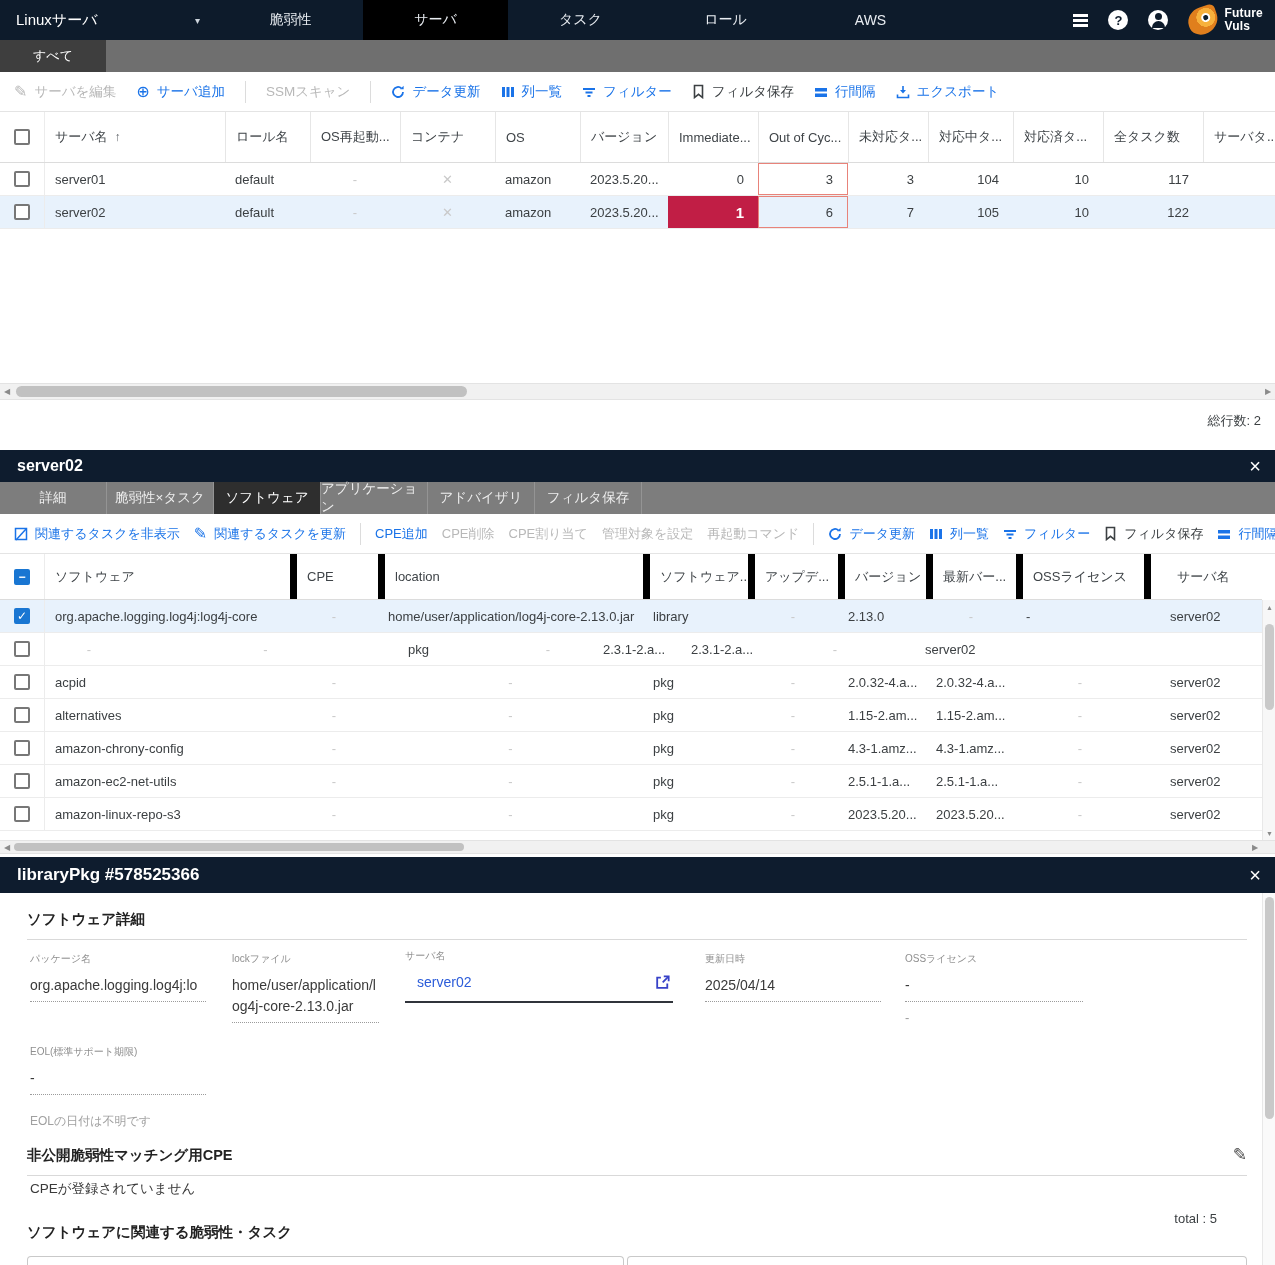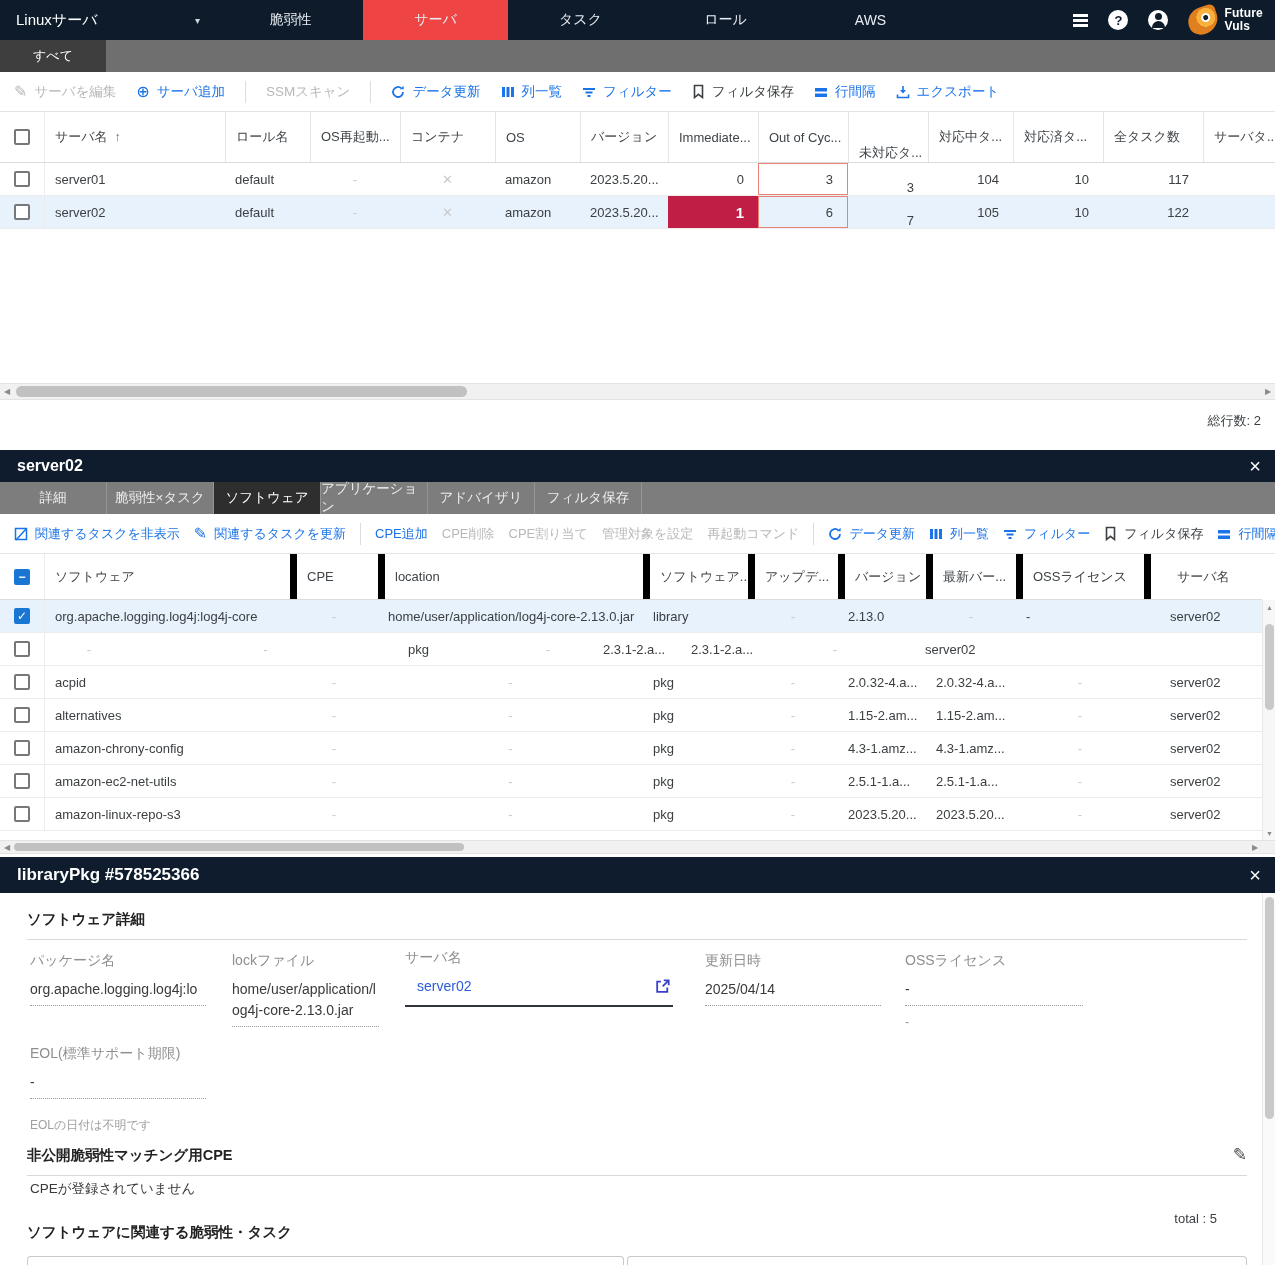--- a/index.html
+++ b/index.html
@@ -4,21 +4,21 @@
 <style>
   * { box-sizing: border-box; margin: 0; padding: 0; }
   html,body { width:1275px; height:1265px; }
   body { font-family:"Liberation Sans","DejaVu Sans",sans-serif; background:#fff; position:relative; overflow:hidden; color:#3c4043; }
 
   
   .nav { position:absolute; top:0; left:0; width:1275px; height:40px; background:#0d1b2b; display:flex; color:#fff; z-index:30; }
   .brand { width:218px; display:flex; align-items:center; padding-left:16px; font-size:15px; position:relative; cursor:pointer; }
   .brand .caret { position:absolute; right:18px; font-size:10px; color:#cdd5dd; }
   .nav-item { width:145px; display:flex; align-items:center; justify-content:center; font-size:14px; color:#e9edf2; cursor:pointer; }
-  .nav-item.active { background:#ef4444; }
+  .nav-item.active { background:#000000; }
   .nav-right { margin-left:auto; display:flex; align-items:center; gap:20px; padding-right:12px; }
   .icon-menu { display:flex; flex-direction:column; gap:2px; cursor:pointer; }
   .icon-menu i { display:block; width:15px; height:3px; background:#fff; }
   .circle-ic { width:20px; height:20px; border-radius:50%; background:#fff; color:#0d1b2b; display:flex; align-items:center; justify-content:center; font-size:13px; font-weight:bold; cursor:pointer; }
   .person { position:relative; }
   .person .head { width:7px; height:7px; border-radius:50%; background:#0d1b2b; position:absolute; top:3px; left:6.5px; }
   .person .bodyy { width:13px; height:7px; border-radius:7px 7px 0 0; background:#0d1b2b; position:absolute; bottom:2px; left:3.5px; }
   .logo { display:flex; align-items:center; gap:6px; }
   .logo-mark { width:30px; height:27px; position:relative; background:radial-gradient(circle at 62% 42%, #f7b13c 0 38%, #e07f1d 39% 100%); border-radius:55% 20% 60% 45%; transform:rotate(-18deg); }
   .logo-mark .eye { position:absolute; width:9px; height:9px; background:#fff; border-radius:50%; top:7px; left:14px; }
@@ -49,21 +49,21 @@
   .ck-cell { justify-content:center; }
   .dash { color:#c9c9c9; }
   .center { justify-content:center; }
   .num { justify-content:flex-end; padding-right:14px; }
 
   
   .table1 { position:absolute; top:112px; left:0; width:1275px; z-index:1; }
   .table1 .th { height:51px; border-bottom:1px solid #dcdcdc; }
   .table1 .tr { height:33px; border-bottom:1px solid #ececec; cursor:pointer; }
   .table1 .tr.selected { background:#e8f2fc; }
-  .t1 .c0{width:45px;border-right:1px solid #ececec;} .t1 .c1{width:180px;} .t1 .c2{width:85px;} .t1 .c3{width:90px;} .t1 .c4{width:95px;} .t1 .c5{width:85px;} .t1 .c6{width:88px;} .t1 .c7{width:90px;} .t1 .c8{width:90px;text-align:center;} .t1 .c9{width:80px;align-items:flex-end;} .t1 .c10{width:85px;} .t1 .c11{width:90px;} .t1 .c12{width:100px;} .t1 .c13{flex:1;}
+  .t1 .c0{width:45px;border-right:1px solid #ececec;} .t1 .c1{width:180px;} .t1 .c2{width:85px;} .t1 .c3{width:90px;} .t1 .c4{width:95px;} .t1 .c5{width:85px;} .t1 .c6{width:88px;} .t1 .c7{width:90px;} .t1 .c8{width:90px;text-align:center;} .t1 .c9{width:80px;} .t1 .c10{width:85px;} .t1 .c11{width:90px;} .t1 .c12{width:100px;} .t1 .c13{flex:1;}
   .table1 .th .cell:nth-child(n+3){ border-left:1px solid #e6e6e6; }
   .table1 .th .cell.c0 { border-left:none; }
   .sort-ic { font-size:12px; color:#5f6368; margin-left:7px; }
   .cell-danger { background:#c11e45; color:#fff !important; font-weight:bold; font-size:15px; }
   .cell-warnborder { border:1px solid #e8837a; }
 
   
   .hscroll { position:absolute; left:0; width:1275px; background:#f1f1f1; border-top:1px solid #e3e3e3; border-bottom:1px solid #e3e3e3; }
   .hs1 { top:383px; height:17px; }
   .hs2 { top:840px; height:14px; }
@@ -95,21 +95,21 @@
   .table2 .th .cell:nth-child(n+3){ border-left:7px solid #000000; }
 
   
   .detail-body { position:absolute; top:893px; left:0; width:1262px; height:372px; background:#fff; }
   .sec-head { position:absolute; left:27px; right:15px; display:flex; justify-content:space-between; align-items:flex-start; border-bottom:1px solid #d9d9d9; padding-bottom:10px; font-size:14.5px; font-weight:bold; color:#222; }
   .sec1 { top:17px; }
   .sec2 { top:253px; }
   .sec3 { top:330px; border-bottom:none; }
   .edit-pencil { font-size:17px; color:#4a4a4a; cursor:pointer; line-height:1; }
   .field { position:absolute; }
-  .flabel { font-size:14px; color:#8f8f8f; margin-bottom:9px; }
+  .flabel { font-size:10px; color:#8f8f8f; margin-bottom:9px; }
   .fvalue { font-size:14px; color:#3a3a3a; padding-bottom:5px; border-bottom:1px dotted #9b9b9b; min-height:20px; line-height:1.5; word-break:break-all; }
   .fvalue.linkrow { border-bottom:2px solid #30343b; display:flex; justify-content:space-between; align-items:center; padding:0 2px 8px 12px; word-break:normal; }
   .fvalue .link { color:#2b5cd9; cursor:pointer; }
   .fhelper { margin-top:18px; font-size:12px; color:#a0a0a0; }
   .fsecondary { margin-top:8px; font-size:13px; color:#9a9a9a; }
   .cpe-empty { position:absolute; left:30px; top:287px; font-size:13.5px; color:#3a3a3a; }
   .total5 { position:absolute; right:45px; top:318px; font-size:13px; color:#3c4043; }
   .bbox { position:absolute; top:363px; height:10px; border:1px solid #c9c9c9; border-bottom:none; border-radius:4px 4px 0 0; background:#fff; }
   .bbox.left { left:27px; width:597px; }
   .bbox.right { left:627px; width:620px; }

